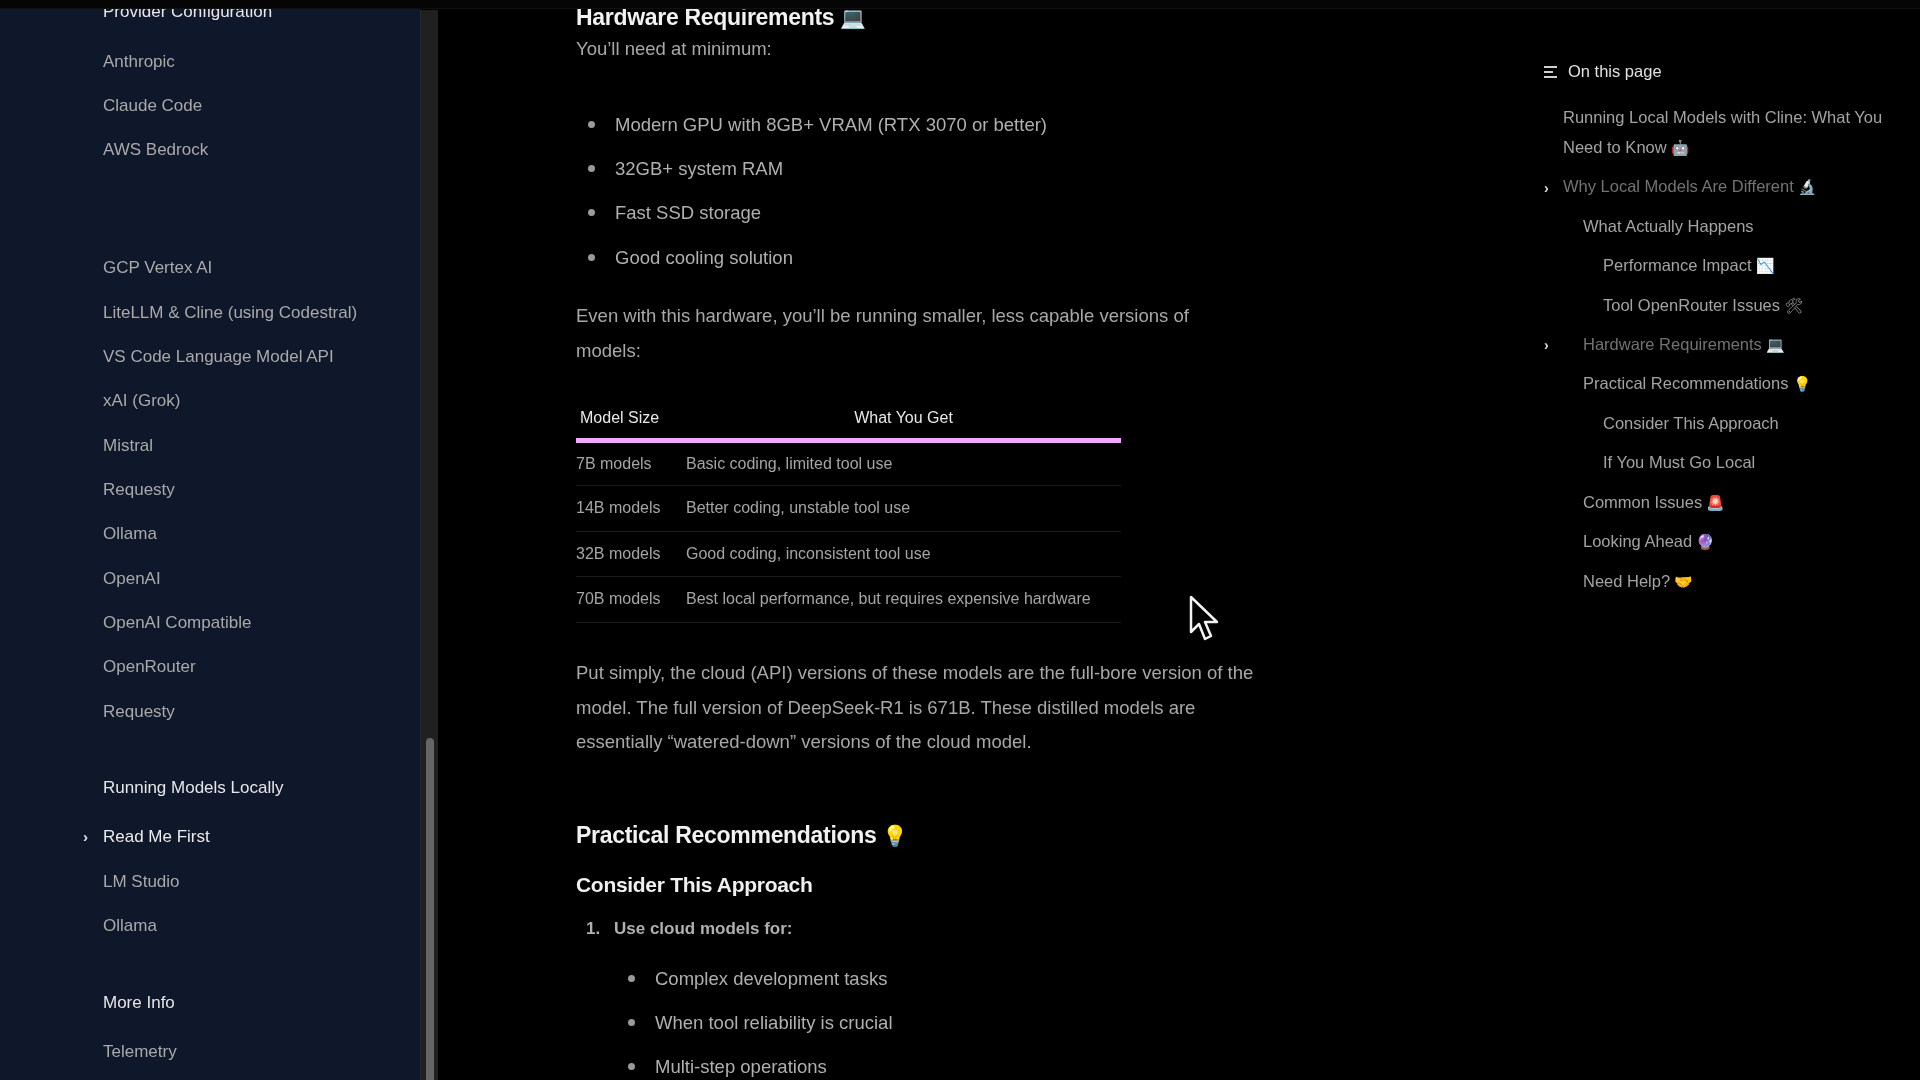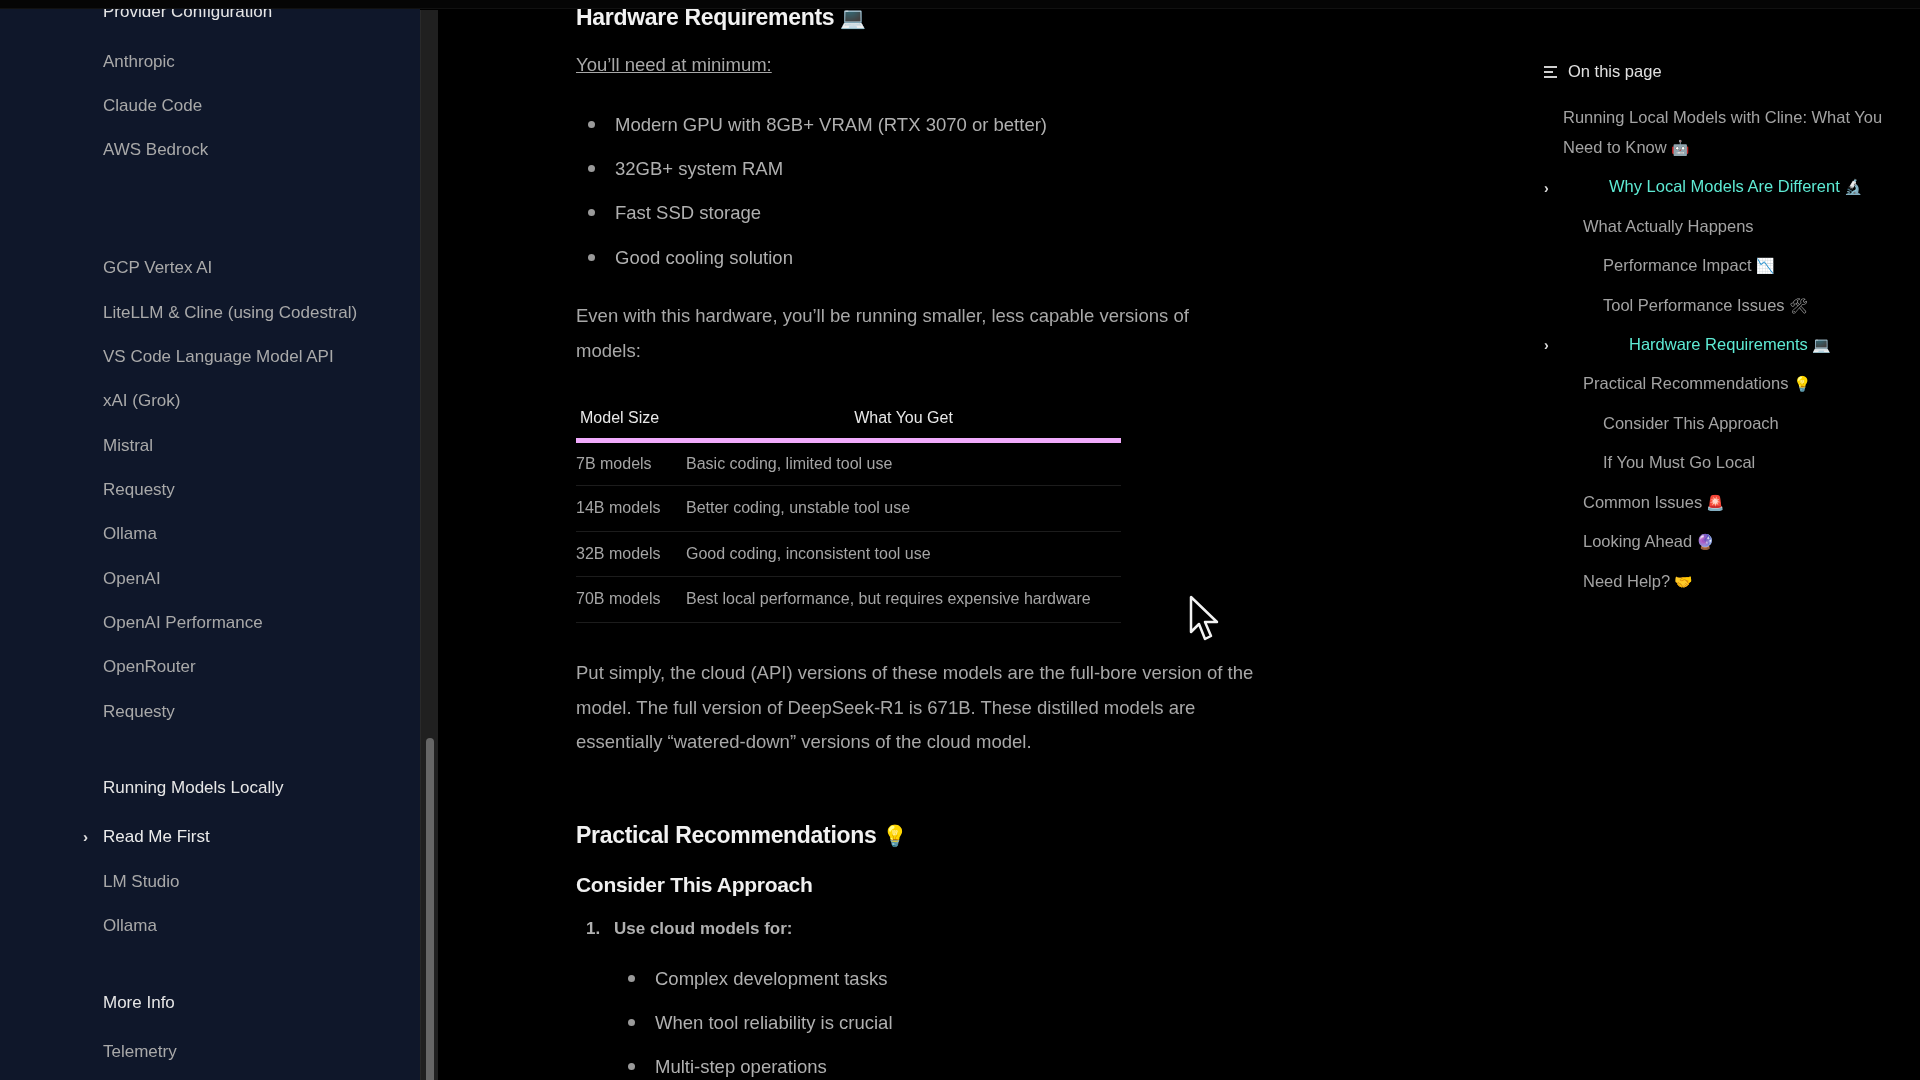--- a/index.html
+++ b/index.html
@@ -36,21 +36,21 @@
     table.models td.c1 { width: 110px; margin-left: 12px; }
 
     .emoji { font-family: "DejaVu Sans", sans-serif; font-size: 0.9em; }
 
     
     .toc { position: absolute; left: 1541px; top: 0; width: 420px; height: 1070px; }
     .toc-title { position: absolute; left: 3px; top: 62px; font-size: 16.5px; color: #e0e0e0; white-space: nowrap; }
     .toc-title .list-icon { display: inline-block; width: 14px; height: 12px; position: relative; margin-right: 10px; top: 1px; }
     .toc-title .list-icon i { position: absolute; left: 0; height: 2px; background: #cfcfcf; }
     .toc-item { position: absolute; font-size: 16.5px; color: #a3a3a3; white-space: nowrap; line-height: 29.5px; cursor: pointer; }
-    .toc-item.strong { color: #5eead4; margin-left: 46px; }
+    .toc-item.strong { color: #737373; }
     .toc-chevron { position: absolute; left: 3px; font-size: 14px; color: #dcdcdc; font-weight: bold; }
 
     .cursor { position: absolute; left: 1188px; top: 594px; width: 34px; height: 50px; z-index: 5; }
   </style>
 </head>
 <body>
 
 <div class="topbar"></div>
 
 <nav class="sidebar">
@@ -60,21 +60,21 @@
   <a class="sb-item" style="top:91px;">Claude Code</a>
   <a class="sb-item" style="top:135px;">AWS Bedrock</a>
   <a class="sb-item" style="top:253px;">GCP Vertex AI</a>
   <a class="sb-item" style="top:298px;">LiteLLM &amp; Cline (using Codestral)</a>
   <a class="sb-item" style="top:342px;">VS Code Language Model API</a>
   <a class="sb-item" style="top:386px;">xAI (Grok)</a>
   <a class="sb-item" style="top:431px;">Mistral</a>
   <a class="sb-item" style="top:475px;">Requesty</a>
   <a class="sb-item" style="top:519px;">Ollama</a>
   <a class="sb-item" style="top:564px;">OpenAI</a>
-  <a class="sb-item" style="top:608px;">OpenAI Performance</a>
+  <a class="sb-item" style="top:608px;">OpenAI Compatible</a>
   <a class="sb-item" style="top:652px;">OpenRouter</a>
   <a class="sb-item" style="top:697px;">Requesty</a>
 
   <div class="sb-group" style="top:773px;">Running Models Locally</div>
   <a class="sb-item active" style="top:822px;">
     <span class="sb-chevron">›</span>
     <span>Read Me First</span>
   </a>
   <a class="sb-item" style="top:867px;">LM Studio</a>
   <a class="sb-item" style="top:911px;">Ollama</a>
@@ -86,21 +86,21 @@
 <div class="scroll-track">
   <div class="scroll-thumb"></div>
 </div>
 
 <main class="main">
   <h2 class="h2" style="top:4px;">
     <span>Hardware Requirements</span>
     <span class="emoji">💻</span>
   </h2>
 
-  <p class="p" style="top:48px;text-decoration:underline;">You’ll need at minimum:</p>
+  <p class="p" style="top:32px;">You’ll need at minimum:</p>
 
   <div class="bullet" style="top:110px;"><span class="dot"></span><span>Modern GPU with 8GB+ VRAM (RTX 3070 or better)</span></div>
   <div class="bullet" style="top:154px;"><span class="dot"></span><span>32GB+ system RAM</span></div>
   <div class="bullet" style="top:198px;"><span class="dot"></span><span>Fast SSD storage</span></div>
   <div class="bullet" style="top:243px;"><span class="dot"></span><span>Good cooling solution</span></div>
 
   <p class="p" style="top:299px; width:680px;">Even with this hardware, you’ll be running smaller, less capable versions of models:</p>
 
   <table class="models">
     <thead>
@@ -167,21 +167,21 @@
   <a class="toc-item" style="left:42px; top:212px;">
     <span>What Actually Happens</span>
   </a>
 
   <a class="toc-item" style="left:62px; top:251px;">
     <span>Performance Impact</span>
     <span class="emoji">📉</span>
   </a>
 
   <a class="toc-item" style="left:62px; top:291px;">
-    <span>Tool Performance Issues</span>
+    <span>Tool OpenRouter Issues</span>
     <span class="emoji">🛠</span>
   </a>
 
   <span class="toc-chevron" style="top:337px;">›</span>
   <a class="toc-item strong" style="left:42px; top:330px;">
     <span>Hardware Requirements</span>
     <span class="emoji">💻</span>
   </a>
 
   <a class="toc-item" style="left:42px; top:369px;">

